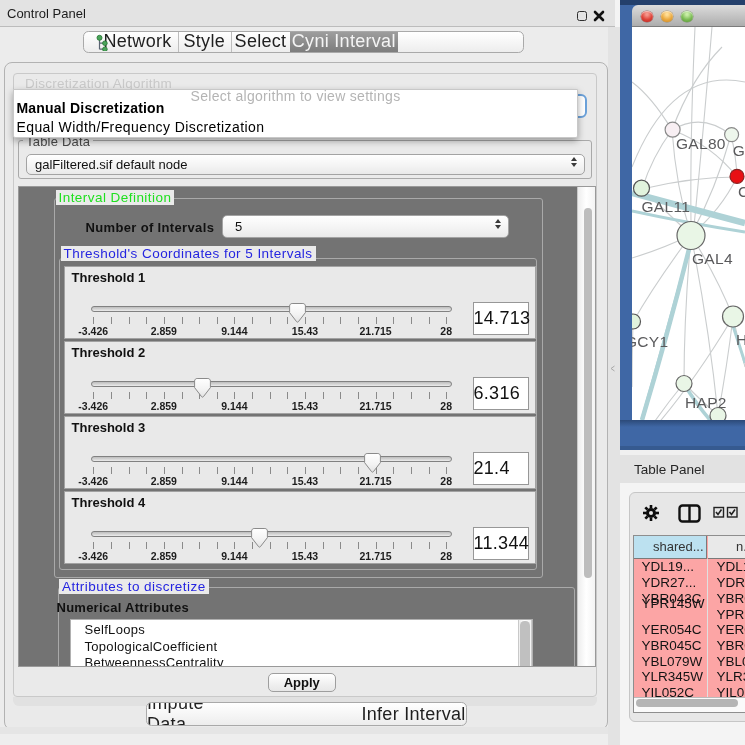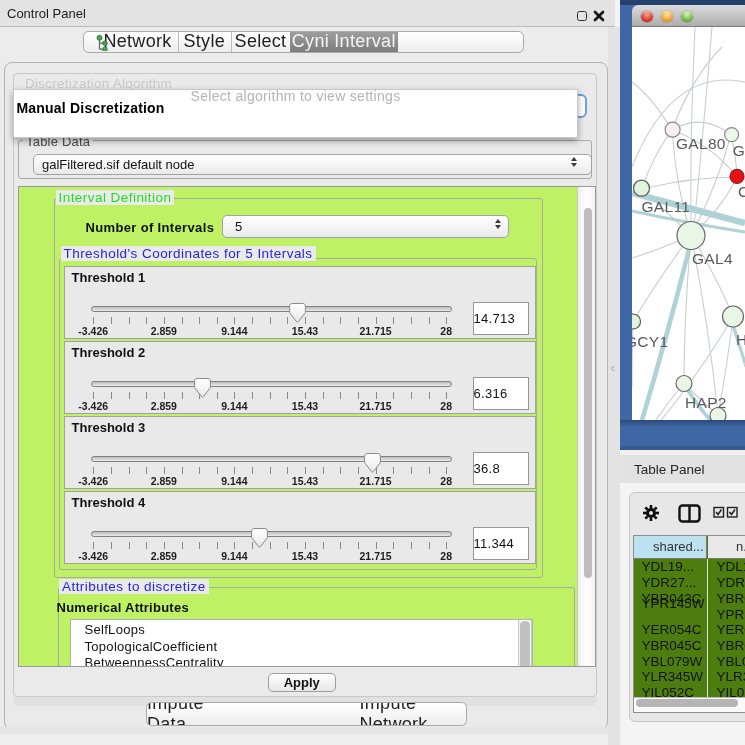--- a/index.html
+++ b/index.html
@@ -45,21 +45,21 @@
 .tpanel .tlab { position:absolute; left:7px; top:2.5px; font-size:13px;
   font-weight:bold; color:#111; }
 .track { position:absolute; left:26.5px; top:39px; width:361px; height:6px;
   border:1px solid #818181; border-radius:3px;
   background:linear-gradient(#bdbdbd,#dcdcdc 70%,#ededed); }
 .tick { position:absolute; width:1px; height:6.5px; background:#8a8a8a; top:50px; }
 .ticklab { position:absolute; top:58px; width:50px; text-align:center;
   font-size:10.5px; font-weight:bold; color:#1d1d1d; }
 .thumb { position:absolute; top:36px; width:17px; height:20px; }
 .tfield { position:absolute; left:408px; top:34.5px; width:56px; height:33px; letter-spacing:0.3px;
-  background:#fff; border:1px solid #979797; font-size:13px; color:#111;
+  background:#fff; border:1px solid #979797; font-size:18px; color:#111;
   text-align:left; line-height:31px; padding-right:20px; }
 
 .sbtrack { background:linear-gradient(90deg,#ededed,#ffffff 45%,#f2f2f2);
   border-left:1px solid #c9c9c9; border-right:1px solid #c9c9c9; }
 .sbthumb { background:#bdbdbd; border-radius:4.5px; }
 
 #apply { left:268px; top:672.5px; width:67.5px; height:19px;
   border:1px solid #9e9e9e; border-radius:5px;
   background:linear-gradient(#ffffff,#f1f1f1 55%,#e7e7e7);
   font-size:13px; font-weight:bold; color:#111; text-align:center;
@@ -81,21 +81,21 @@
   background:linear-gradient(#dcdcdc,#adadad); border-bottom:1px solid #7c7c7c;
   border-top-left-radius:6px; }
 .light { position:absolute; top:10.5px; width:11.5px; height:11.5px;
   border-radius:50%; }
 #canvas { left:632px; top:27px; width:113px; height:392.5px; background:#fff; }
 #tpbar { left:620px; top:454.5px; width:125px; height:28px; background:#e2e2e2; }
 #tpbar .t { position:absolute; left:14px; top:7px; font-size:13.5px; color:#262626; }
 #tablepanel { left:628.5px; top:491.5px; width:125px; height:230.5px;
   background:#e7e7e7; border:1px solid #c6c6c6; border-radius:6px; }
 #dattable { left:632.5px; top:534.8px; width:113px; height:178.7px;
-  border:1px solid #8e8e8e; border-right:none; background:#4d7c0f; overflow:hidden; }
+  border:1px solid #8e8e8e; border-right:none; background:#fca5a5; overflow:hidden; }
 .hcell { position:absolute; top:0; height:23.2px; font-size:13px; color:#333;
   display:flex; align-items:center; justify-content:center; }
 .trow { position:absolute; font-size:13.5px; color:#141414; white-space:pre; }
 </style>
 </head>
 <body>
 <div id="stage">
     <svg width="0" height="0" style="position:absolute">
       <defs>
         <linearGradient id="thg" x1="0" y1="0" x2="0" y2="1">
@@ -139,29 +139,29 @@
   <div class="abs" style="left:25px;top:76px;font-size:13.5px;letter-spacing:0.25px;color:#c9c9c9;">Discretization Algorithm</div>
 
   <div class="abs" style="left:548px;top:94px;width:39px;height:24px;border:2.5px solid #6ba1d9;border-radius:6px;background:#fff;"></div>
   <div class="abs spin" style="left:571px;top:98px;">
       <div class="up"></div>
       <div class="dn"></div>
     </div>
 
   <div class="abs grp" style="left:17.5px;top:140px;width:574.5px;height:38.5px;"></div>
   <div class="abs grplabel" style="left:23px;top:133.5px;color:#4a4a4a;font-size:13px;letter-spacing:0.2px;">Table Data</div>
-  <div class="abs combo" style="left:26px;top:153.5px;width:559px;height:21.5px;margin-left:7px;">
+  <div class="abs combo" style="left:26px;top:153.5px;width:559px;height:21.5px;">
     <div class="ctext">galFiltered.sif default node</div>
   </div>
   <div class="abs spin" style="left:570px;top:156.5px;">
       <div class="up"></div>
       <div class="dn"></div>
     </div>
 
-  <div class="abs" style="left:18px;top:186px;width:577.5px;height:481px;border:1px solid #999;background:#bef264;overflow:hidden;">
+  <div class="abs" style="left:18px;top:186px;width:577.5px;height:481px;border:1px solid #999;background:#737373;overflow:hidden;">
     <div id="scrollcontent" style="position:relative;width:558px;height:481px;">
 
       <div class="abs grp" style="left:35px;top:11px;width:489px;height:380px;"></div>
       <div class="abs grplabel" style="left:36.5px;top:3px;color:#1fe01f;">Interval Definition</div>
       <div class="abs" style="left:66.5px;top:33px;font-size:13px;letter-spacing:0.35px;font-weight:bold;color:#111;">Number of Intervals</div>
       <div class="abs combo" style="left:203px;top:27.5px;width:287px;height:23px;">
         <div class="ctext" style="left:12px;">5</div>
       </div>
       <div class="abs spin" style="left:475px;top:31.5px;">
           <div class="up"></div>
@@ -267,21 +267,21 @@
           <div class="tick" style="left:381.7px;"></div>
           <div class="ticklab" style="left:3.7px;">-3.426</div>
           <div class="ticklab" style="left:74.3px;">2.859</div>
           <div class="ticklab" style="left:144.9px;">9.144</div>
           <div class="ticklab" style="left:215.5px;">15.43</div>
           <div class="ticklab" style="left:286.1px;">21.715</div>
           <div class="ticklab" style="left:356.7px;">28</div>
           <svg class="thumb" style="left:299.1px;" width="17" height="20" viewBox="0 0 17 20">
             <path d="M3.1,0.5 H13.9 C15.3,0.5 16.4,1.6 16.4,3 V9.6 L9.4,18.7 C9,19.3 8,19.3 7.6,18.7 L0.6,9.6 V3 C0.6,1.6 1.7,0.5 3.1,0.5 Z" fill="url(#thg)" stroke="#8a8a8a" stroke-width="1"></path>
           </svg>
-          <div class="tfield">36.8</div>
+          <div class="tfield">21.4</div>
         </div>
       <div id="tp4" class="tpanel" style="top:304px;">
           <div class="tlab">Threshold 4</div>
           <div class="track"></div>
           <div class="tick" style="left:28.7px;"></div>
           <div class="tick" style="left:46.3px;"></div>
           <div class="tick" style="left:64.0px;"></div>
           <div class="tick" style="left:81.6px;"></div>
           <div class="tick" style="left:99.3px;"></div>
           <div class="tick" style="left:117.0px;"></div>
@@ -325,32 +325,33 @@
     </div>
 
     <div class="abs sbtrack" style="left:558px;top:0;width:19.5px;height:481px;"></div>
     <div class="abs sbthumb" style="left:564.8px;top:21px;width:8.4px;height:369.5px;"></div>
   </div>
 
   <div id="apply" class="abs">Apply</div>
 
   <div class="abs capsule" style="left:146px;top:702.2px;width:320.6px;height:23.7px;">
     <div class="seg" style="left:0;width:95.6px;">Impute Data</div>
-    <div class="seg" style="left:212.5px;width:108.1px;">Impute Network</div>
+    <div class="seg" style="left:212.5px;width:108.1px;">Infer Interval</div>
   </div>
   <div class="abs" style="left:0;top:726.5px;width:607.5px;height:7px;background:#e5e5e5;"></div>
   <div class="abs" style="left:0;top:733.5px;width:607.5px;height:11.5px;background:#eeeeee;"></div>
 
   <svg class="abs" style="left:609px;top:364px;" width="7" height="9" viewBox="0 0 7 9">
     <path d="M5.5 2 L2 4.5 L5.5 7" stroke="#a8a8a8" stroke-width="1" fill="none"></path>
   </svg>
 
   <div id="popup" class="abs">
     <div class="r1">Select algorithm to view settings</div>
     <div class="r2">Manual Discretization</div>
+    <div class="r3">Equal Width/Frequency Discretization</div>
   </div>
 
   <div id="bluewin" class="abs"></div>
   <div id="bluetop" class="abs"></div>
   <div class="abs" style="left:620px;top:419.5px;width:125px;height:7px;background:linear-gradient(#2c4a78,#3f67a5);"></div>
   <div class="abs" style="left:620px;top:446px;width:125px;height:4px;background:#365a90;"></div>
   <div id="nettitle" class="abs"></div>
   <div class="light" style="left:641.3px;background:radial-gradient(circle at 50% 30%,#f5968c 10%,#dd4238 55%,#b02520);box-shadow:inset 0 1px 1px rgba(255,255,255,.55), 0 0 0 0.5px rgba(120,40,40,.55);"></div>
   <div class="light" style="left:661.3px;background:radial-gradient(circle at 50% 30%,#ffdd95 10%,#eaa93f 55%,#c8821f);box-shadow:inset 0 1px 1px rgba(255,255,255,.55), 0 0 0 0.5px rgba(140,100,30,.5);"></div>
   <div class="light" style="left:681.3px;background:radial-gradient(circle at 50% 30%,#c8eda6 10%,#7cbc55 55%,#538f31);box-shadow:inset 0 1px 1px rgba(255,255,255,.55), 0 0 0 0.5px rgba(70,110,40,.5);"></div>

